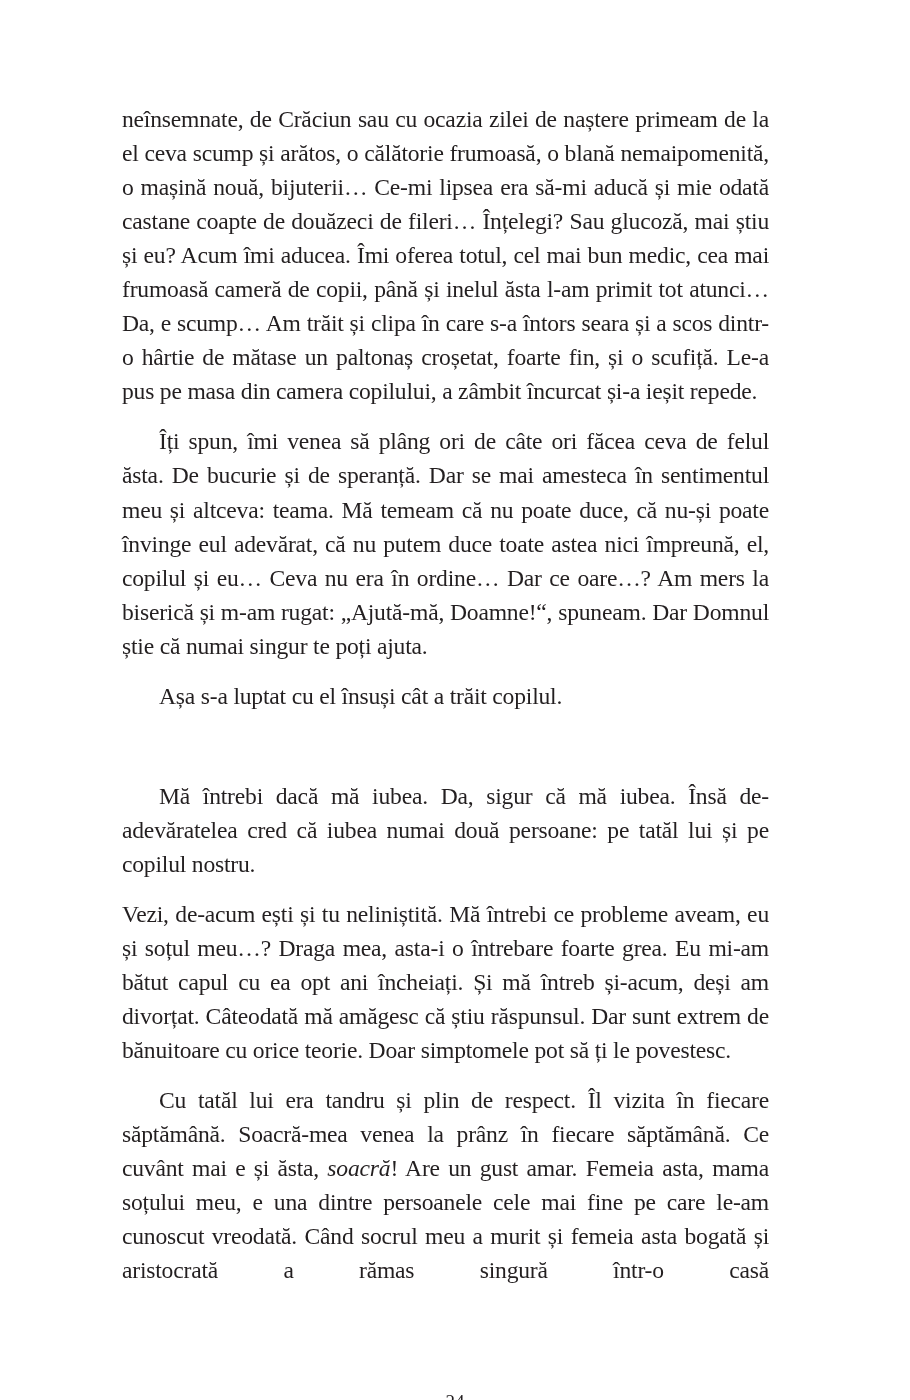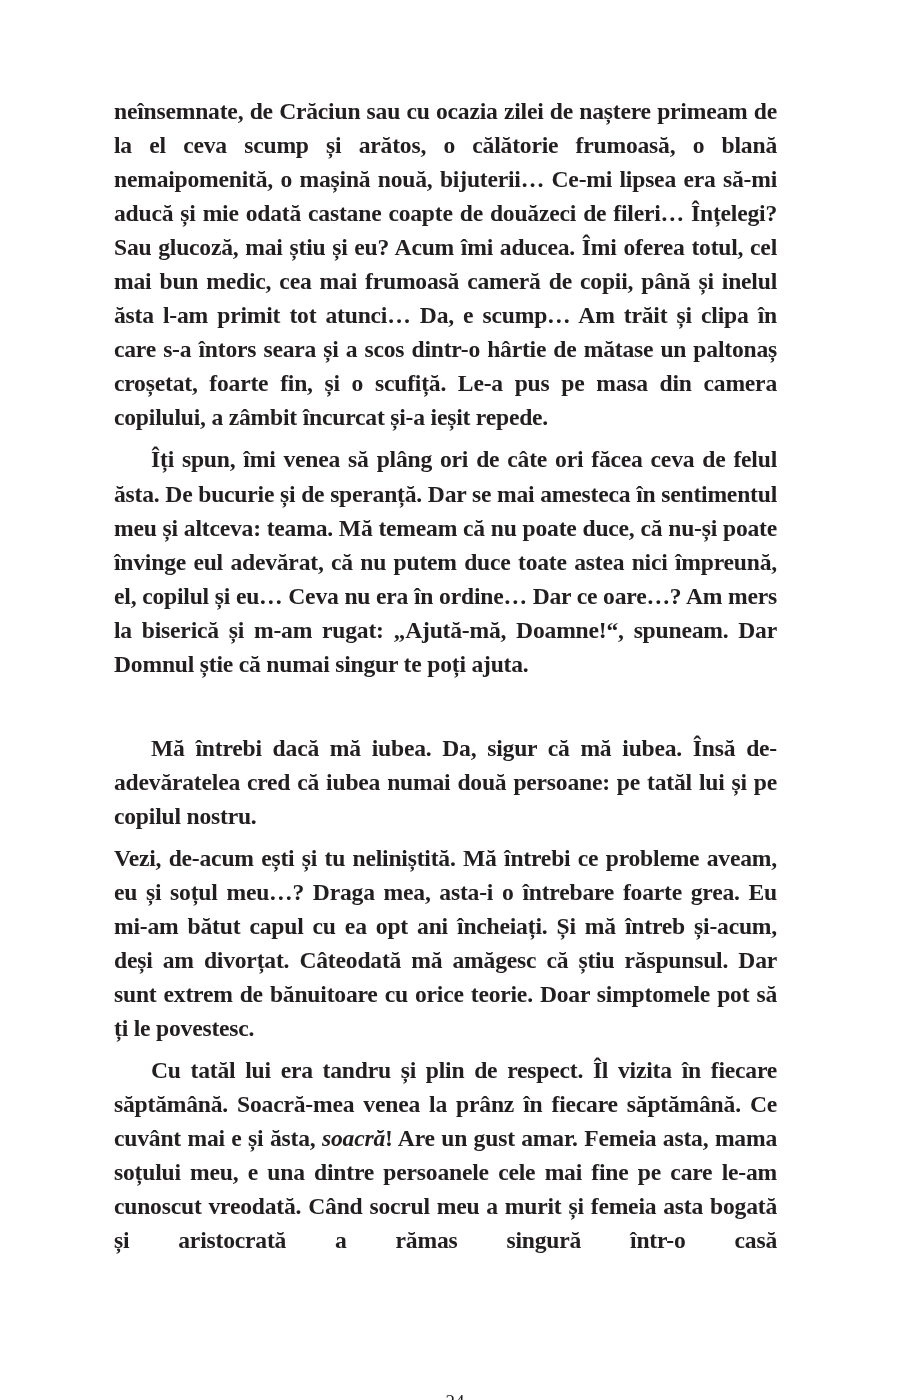--- a/index.html
+++ b/index.html
@@ -18,25 +18,24 @@
     .page-body {
       position: absolute;
       left: 106px;
       top: 86px;
       width: 679px;
       font-size: 23.6px;
       line-height: 34.05px;
       letter-spacing: -0.2px;
     }
     .para {
-      margin: 8px;
+      margin: 16px;
       text-align: justify;
       text-indent: 37px;
       hyphens: manual;
-      font-weight: bold;
     }
     .para.no-indent {
       text-indent: 0;
     }
     .para.last-line-left {
       text-align-last: left;
     }
     .section-break {
       height: 34px;
     }
@@ -50,19 +49,20 @@
       line-height: 24px;
     }
     em { font-style: italic; }
   </style>
 </head>
 <body>
 
 <div class="page-body">
   <p class="para no-indent last-line-left">neînsemnate, de Crăciun sau cu ocazia zilei de naștere primeam de la el ceva scump și arătos, o călătorie frumoasă, o blană nemaipomenită, o mașină nouă, bijuterii… Ce-mi lipsea era să-mi aducă și mie odată castane coapte de douăzeci de fileri… Înțelegi? Sau glucoză, mai știu și eu? Acum îmi aducea. Îmi ofe­rea totul, cel mai bun medic, cea mai frumoasă cameră de copii, până și inelul ăsta l-am primit tot atunci… Da, e scump… Am trăit și clipa în care s-a întors seara și a scos dintr-o hârtie de mătase un paltonaș croșetat, foarte fin, și o scufiță. Le-a pus pe masa din camera copilului, a zâmbit încurcat și-a ieșit repede.</p>
   <p class="para last-line-left">Îți spun, îmi venea să plâng ori de câte ori făcea ceva de felul ăsta. De bucurie și de speranță. Dar se mai amesteca în senti­mentul meu și altceva: teama. Mă temeam că nu poate duce, că nu-și poate învinge eul adevărat, că nu putem duce toate astea nici împreună, el, copilul și eu… Ceva nu era în ordine… Dar ce oare…? Am mers la biserică și m-am rugat: „Ajută-mă, Doamne!“, spuneam. Dar Domnul știe că numai singur te poți ajuta.</p>
+  <p class="para last-line-left">Așa s-a luptat cu el însuși cât a trăit copilul.</p>
   <div class="section-break"></div>
   <p class="para last-line-left">Mă întrebi dacă mă iubea. Da, sigur că mă iubea. Însă de-adevăratelea cred că iubea numai două persoane: pe tatăl lui și pe copilul nostru.</p>
   <p class="para no-indent last-line-left">Vezi, de-acum ești și tu neliniștită. Mă întrebi ce probleme aveam, eu și soțul meu…? Draga mea, asta-i o întrebare foarte grea. Eu mi-am bătut capul cu ea opt ani încheiați. Și mă întreb și-acum, deși am divorțat. Câteodată mă amăgesc că știu răs­punsul. Dar sunt extrem de bănuitoare cu orice teorie. Doar simptomele pot să ți le povestesc.</p>
   <p class="para" style="text-align-last: justify;"><span>Cu tatăl lui era tandru și plin de respect. Îl vizita în fiecare săptămână. Soacră-mea venea la prânz în fiecare săptămână. Ce cuvânt mai e și ăsta, </span><em>soacră</em><span>! Are un gust amar. Femeia asta, mama soțului meu, e una dintre persoanele cele mai fine pe care le-am cunoscut vreodată. Când socrul meu a murit și femeia asta bogată și aristocrată a rămas singură într-o casă</span></p>
 </div>
 
 <div class="page-number">24</div>
 
 </body></html>

